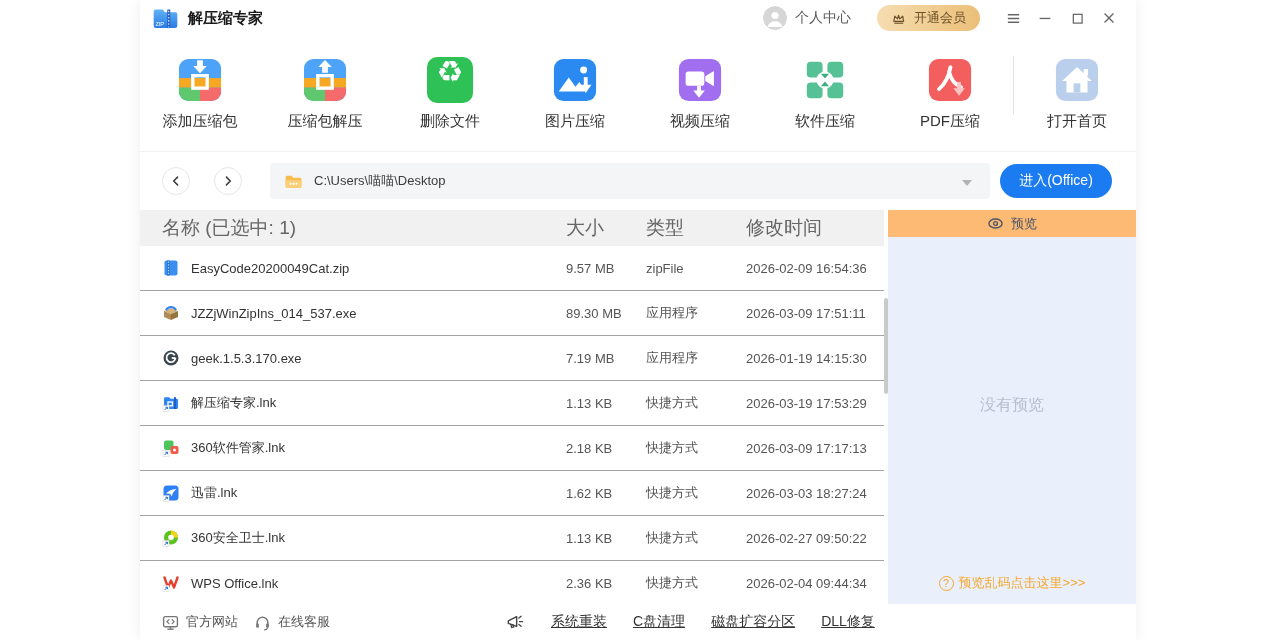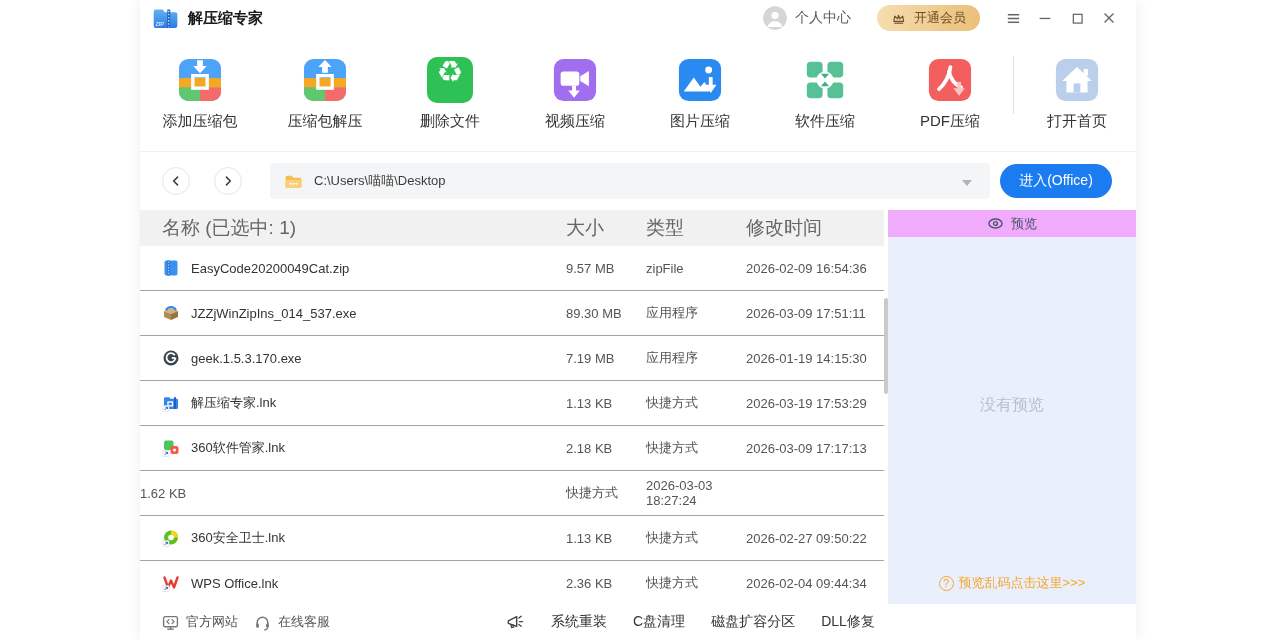--- a/index.html
+++ b/index.html
@@ -44,33 +44,33 @@
   .thead > div:first-child { padding-left:22px; }
   .trow { height:45px; border-bottom:1px solid #a3a3a3; background:#fff; cursor:pointer; }
   .cell-name { display:flex; align-items:center; gap:11px; padding-left:22px; font-size:13px; color:#333; }
   .cell-sub { font-size:13px; color:#555; }
   .file-ico { width:18px; height:18px; flex:0 0 auto; }
 
   .scroll-col { width:4px; position:relative; background:#fff; }
   .scroll-thumb { position:absolute; left:0; top:88px; width:4px; height:96px; border-radius:2px; background:#c9c9c9; cursor:grab; }
 
   .preview { width:248px; display:flex; flex-direction:column; }
-  .preview-head { height:27px; background:#f0abfc; display:flex; align-items:center; justify-content:center; gap:7px; font-size:13px; color:#4a5568; flex:0 0 auto; }
+  .preview-head { height:27px; background:#fdba74; display:flex; align-items:center; justify-content:center; gap:7px; font-size:13px; color:#4a5568; flex:0 0 auto; }
   .preview-body { flex:1; background:#e9effb; display:flex; flex-direction:column; align-items:center; }
   .pv-sp { flex:1; }
   .no-preview { font-size:16px; color:#b7bfcd; }
   .garbled { display:flex; align-items:center; gap:5px; margin-bottom:12px; cursor:pointer; color:#f7a62c; font-size:13px; }
   .qmark { width:15px; height:15px; border:1px solid #f7a62c; border-radius:50%; font-size:11px; display:flex; align-items:center; justify-content:center; }
 
   
   .statusbar { flex:1; position:relative; }
   .sb-links { position:absolute; left:22px; top:50%; transform:translateY(-50%); display:flex; gap:16px; }
   .sb-link { display:flex; align-items:center; gap:7px; font-size:13px; color:#555; cursor:pointer; }
   .sb-tools { position:absolute; left:365px; top:50%; transform:translateY(-50%); display:flex; align-items:center; gap:26px; }
-  .sb-tool { font-size:14px; color:#333; cursor:pointer; }
+  .sb-tool { font-size:14px; color:#333; cursor:pointer;text-decoration:underline; }
 </style>
 </head>
 <body>
 
 <div class="window">
 
   <div class="titlebar">
     <svg class="app-icon" viewBox="0 0 24 24">
       <defs>
           <linearGradient id="agrad" x1="0" y1="0" x2="0" y2="1">
@@ -172,38 +172,38 @@
       <div class="tool-label">压缩包解压</div>
     </div>
 
     <div class="tool-item">
       <div class="glyph-tile" style="background:#2ec155"><span>♻</span></div>
       <div class="tool-label">删除文件</div>
     </div>
 
     <div class="tool-item">
       <svg width="46" height="46" viewBox="0 0 48 48">
+        <rect x="2" y="2" width="44" height="44" rx="10" fill="#2b8af2"></rect>
+        <circle cx="33" cy="13.5" r="3.6" fill="#fff"></circle>
+        <path d="M7 36 L17.5 21.5 L24.5 31 L28.5 26 L33.5 33 V36 Z" fill="#fff"></path>
+        <rect x="33.2" y="21" width="4" height="9" fill="#fff"></rect>
+        <path d="M29.2 29 H41.2 L35.2 37.5 Z" fill="#fff"></path>
+      </svg>
+      <div class="tool-label">图片压缩</div>
+    </div>
+
+    <div class="tool-item">
+      <svg width="46" height="46" viewBox="0 0 48 48">
         <rect x="2" y="2" width="44" height="44" rx="10" fill="#a26ef0"></rect>
         <rect x="9" y="15" width="19.5" height="15" rx="3" fill="#fff"></rect>
         <path d="M29.5 20 L38.5 14.5 V30.5 L29.5 25 Z" fill="#fff"></path>
         <rect x="21" y="30" width="4" height="5.5" fill="#fff"></rect>
         <path d="M17 35 H29 L23 42.5 Z" fill="#fff"></path>
       </svg>
       <div class="tool-label">视频压缩</div>
-    </div>
-
-    <div class="tool-item">
-      <svg width="46" height="46" viewBox="0 0 48 48">
-        <rect x="2" y="2" width="44" height="44" rx="10" fill="#2b8af2"></rect>
-        <circle cx="33" cy="13.5" r="3.6" fill="#fff"></circle>
-        <path d="M7 36 L17.5 21.5 L24.5 31 L28.5 26 L33.5 33 V36 Z" fill="#fff"></path>
-        <rect x="33.2" y="21" width="4" height="9" fill="#fff"></rect>
-        <path d="M29.2 29 H41.2 L35.2 37.5 Z" fill="#fff"></path>
-      </svg>
-      <div class="tool-label">图片压缩</div>
     </div>
 
     <div class="tool-item">
       <svg width="46" height="46" viewBox="0 0 48 48">
         <g fill="#55c194">
           <rect x="5" y="5" width="16.5" height="16.5" rx="4"></rect>
           <rect x="26.5" y="5" width="16.5" height="16.5" rx="4"></rect>
           <rect x="5" y="26.5" width="16.5" height="16.5" rx="4"></rect>
           <rect x="26.5" y="26.5" width="16.5" height="16.5" rx="4"></rect>
         </g>
@@ -348,20 +348,29 @@
             <path d="M2.6 16 L5.4 13.2 M5.4 13.2 H3.4 M5.4 13.2 V15.2" stroke="#2468c8" stroke-width="1" fill="none"></path>
           </svg>
           <span>360软件管家.lnk</span>
         </div>
         <div class="cell-sub">2.18 KB</div>
         <div class="cell-sub">快捷方式</div>
         <div class="cell-sub">2026-03-09 17:17:13</div>
       </div>
 
       <div class="trow">
+        <div class="cell-name">
+          <svg class="file-ico" viewBox="0 0 18 18">
+            <rect x="1.5" y="1.5" width="15" height="15" rx="3.5" fill="#2f80f5"></rect>
+            <path d="M4 9.5 C7 6 11 4.8 14.5 5.2 C11.8 7 10.3 9.3 9.8 12.5 L8.2 9.8 Z" fill="#fff"></path>
+            <rect x="1" y="11.5" width="6" height="6" fill="#fff" stroke="#d0d0d0" stroke-width="0.5"></rect>
+            <path d="M2.6 16 L5.4 13.2 M5.4 13.2 H3.4 M5.4 13.2 V15.2" stroke="#2468c8" stroke-width="1" fill="none"></path>
+          </svg>
+          <span>迅雷.lnk</span>
+        </div>
         <div class="cell-sub">1.62 KB</div>
         <div class="cell-sub">快捷方式</div>
         <div class="cell-sub">2026-03-03 18:27:24</div>
       </div>
 
       <div class="trow">
         <div class="cell-name">
           <svg class="file-ico" viewBox="0 0 18 18">
             <circle cx="9" cy="8.5" r="7" fill="#5cc21e"></circle>
             <path d="M9 1.5 A7 7 0 0 1 16 8.5 L9 8.5 Z" fill="#f2d41f"></path>

